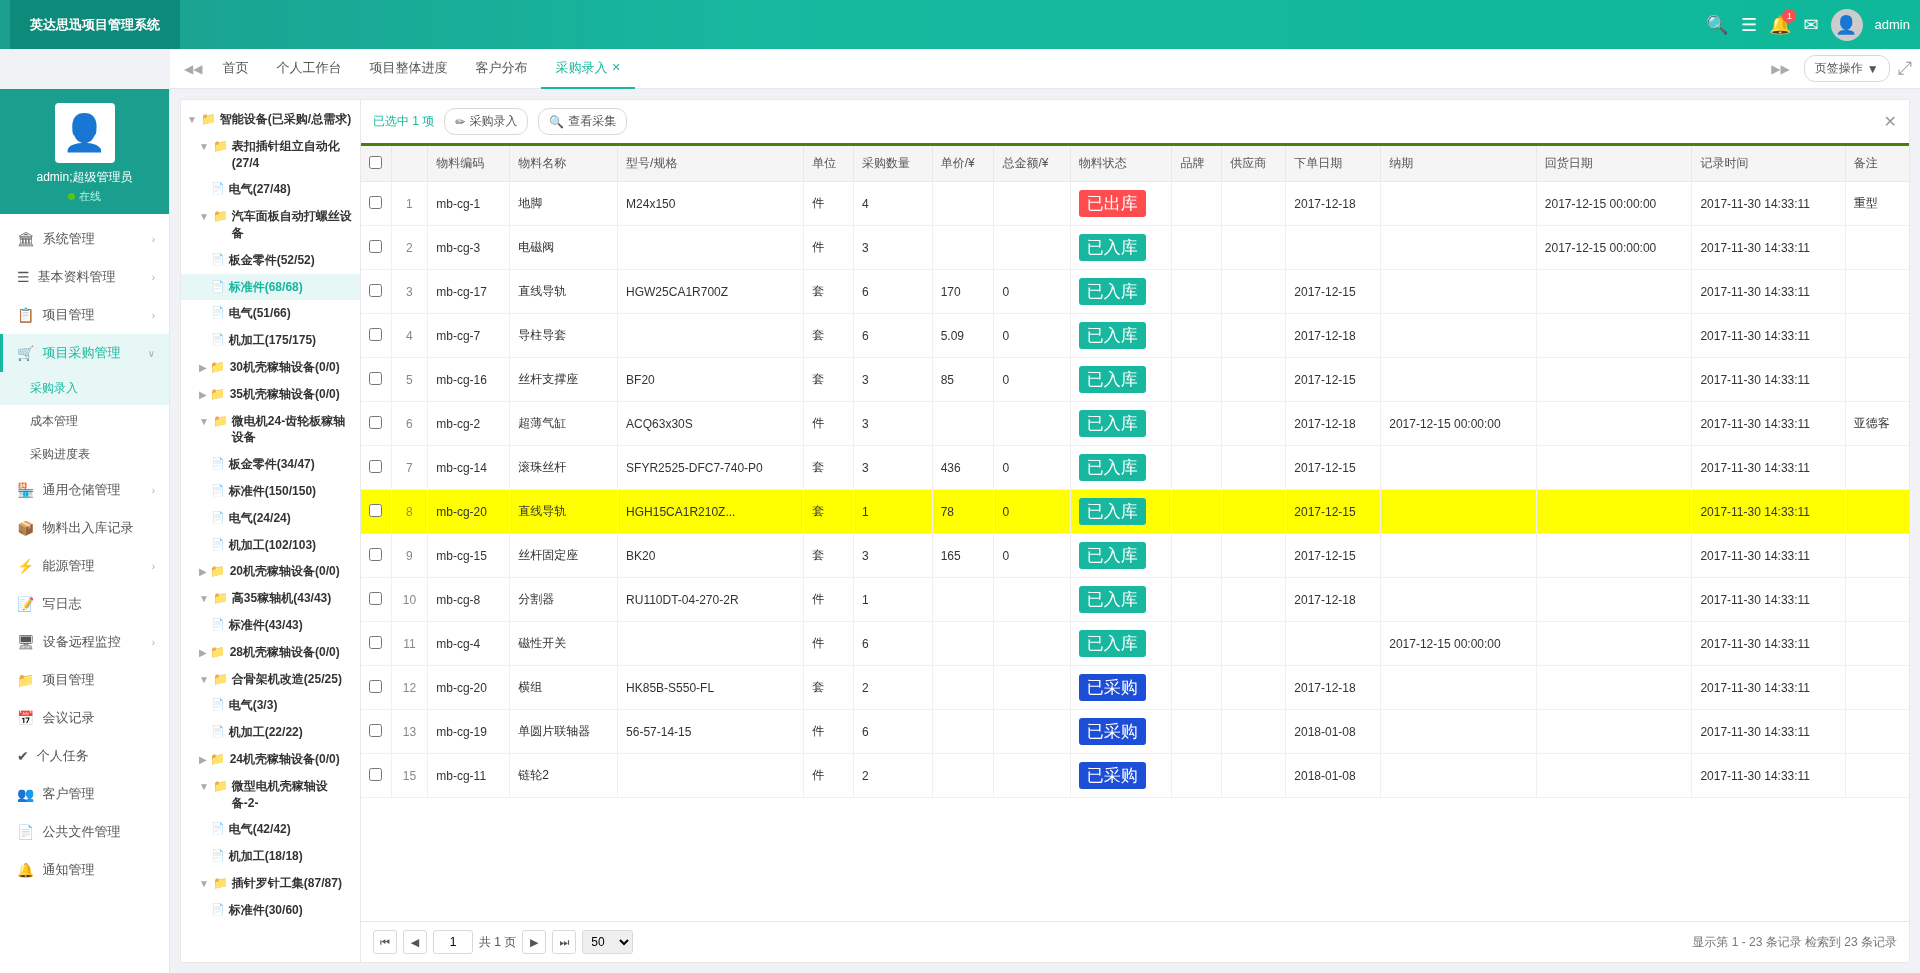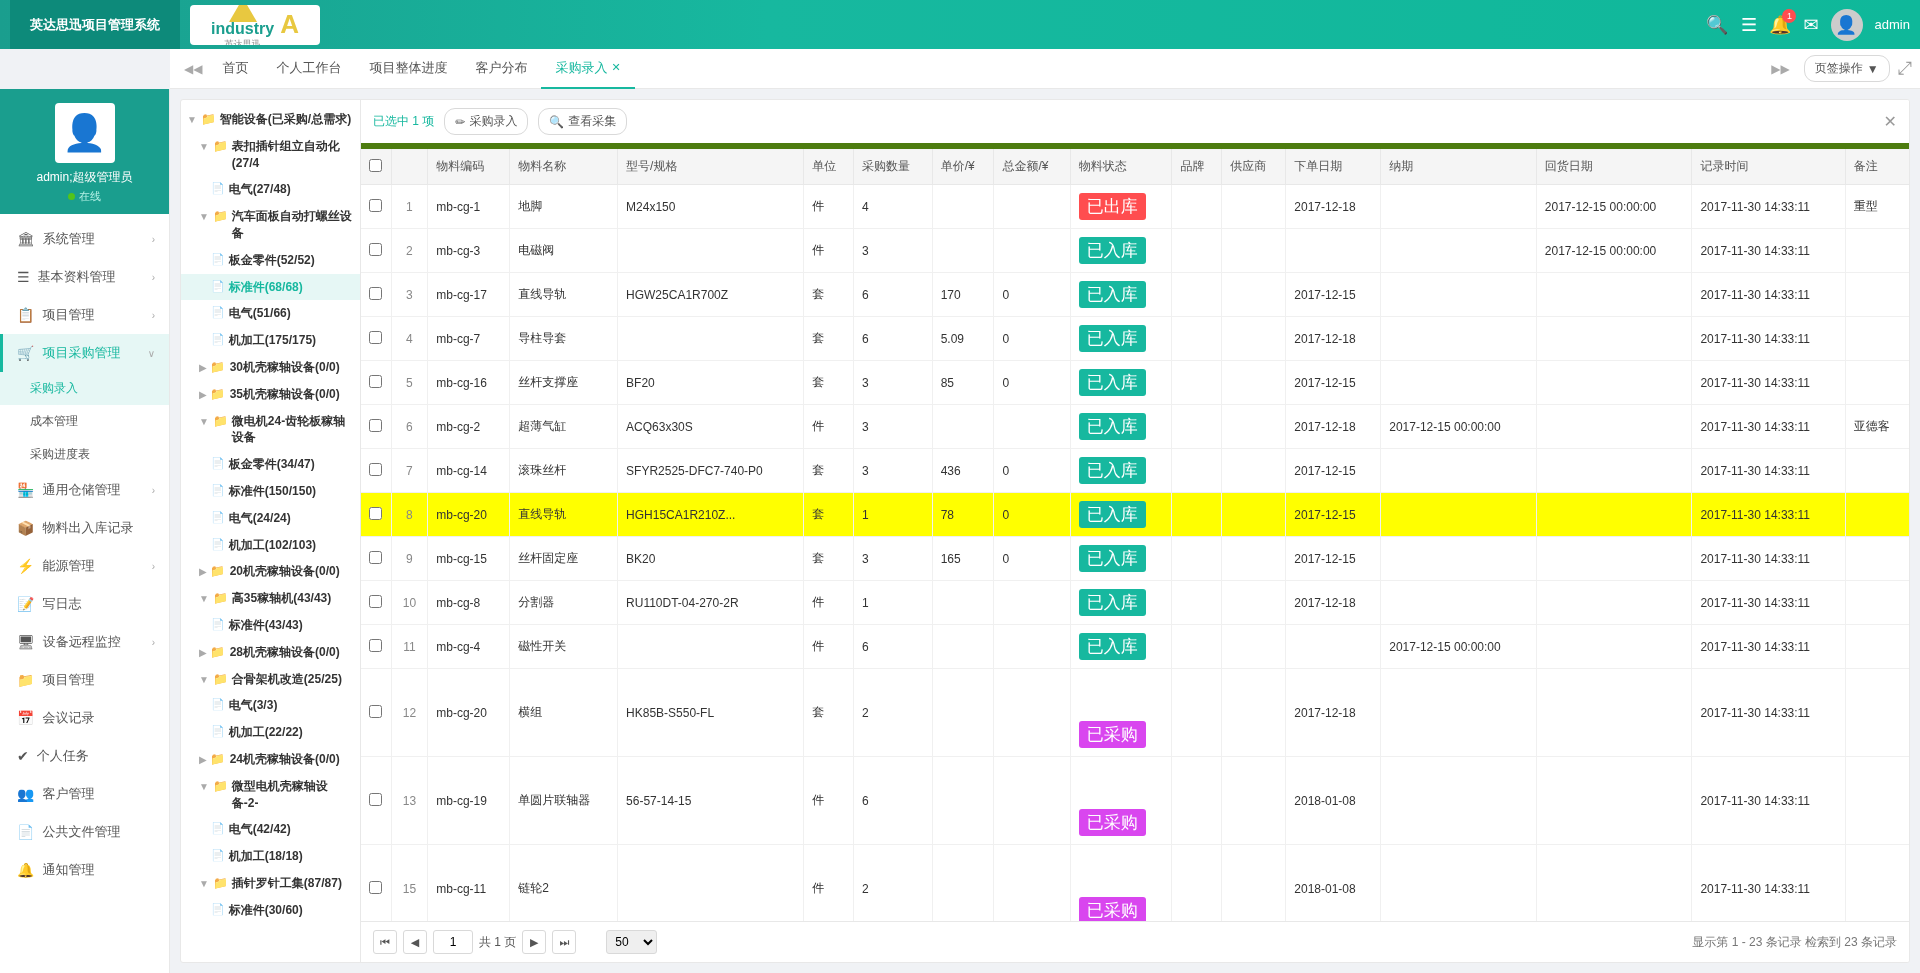--- a/index.html
+++ b/index.html
@@ -278,21 +278,21 @@
 
     
     .table-panel {
       flex: 1;
       display: flex;
       flex-direction: column;
       overflow: hidden;
     }
     .table-toolbar {
       padding: 8px 12px;
-      border-bottom: 6px solid #4d7c0f;
+      border-bottom: 3px solid #4d7c0f;
       display: flex;
       align-items: center;
       gap: 10px;
       background: #fff;
     }
     .toolbar-info {
       color: #17b89f;
       font-size: 12px;
     }
     .toolbar-btn {
@@ -349,21 +349,21 @@
     tbody td:last-child { border-right: none; }
     .status-badge {
       display: inline-block;
       padding: 2px 8px;
       border-radius: 3px;
       font-size: 17px;
       color: #fff;
     }
     .status-out { background: #ff4d4f; }
     .status-in { background: #17b89f; }
-    .status-purchased { background: #d946ef; margin-top: 44px; }
+    .status-purchased { background: #1d4ed8; }
 
     .table-footer {
       padding: 8px 12px;
       border-top: 1px solid #e8e8e8;
       display: flex;
       align-items: center;
       gap: 6px;
       font-size: 12px;
       color: #555;
       background: #fff;
@@ -387,53 +387,40 @@
       border-radius: 3px;
       text-align: center;
       font-size: 12px;
     }
     .page-select {
       height: 24px;
       border: 1px solid #d9d9d9;
       border-radius: 3px;
       font-size: 12px;
       padding: 0 4px;
-      margin-left: 24px;
     }
     .footer-summary {
       margin-left: auto;
       color: #777;
     }
     .checkbox-cell {
       width: 30px;
       text-align: center;
     }
     .row-num {
       text-align: center;
       color: #888;
     }
   </style>
 </head>
 <body>
 
 <div class="top-bar">
   <div class="top-bar-logo">
     <span>英达思迅项目管理系统</span>
-  </div>
-  <div class="top-bar-brand">
-    <div class="brand-logo">
-      <div class="brand-logo-inner">
-        <div style="display:flex;flex-direction:column;align-items:center;">
-          <div style="width:0;height:0;border-left:14px solid transparent;border-right:14px solid transparent;border-bottom:24px solid #e8c840;"></div>
-          <div style="font-size:16px;font-weight:900;color:#1a9e8e;margin-top:-2px;">industry</div>
-          <div style="font-size:9px;color:#888;">英达思迅</div>
-        </div>
-        <div style="font-size:26px;font-weight:900;color:#e8c840;margin-left:2px;">A</div>
-      </div>
-    </div>
   </div>
   <div class="top-bar-actions">
     <div class="top-icon">🔍</div>
     <div class="top-icon">☰</div>
     <div class="top-icon" style="position:relative;">
       🔔
       <div class="badge">1</div>
     </div>
     <div class="top-icon">✉</div>
     <div class="user-avatar">👤</div>

